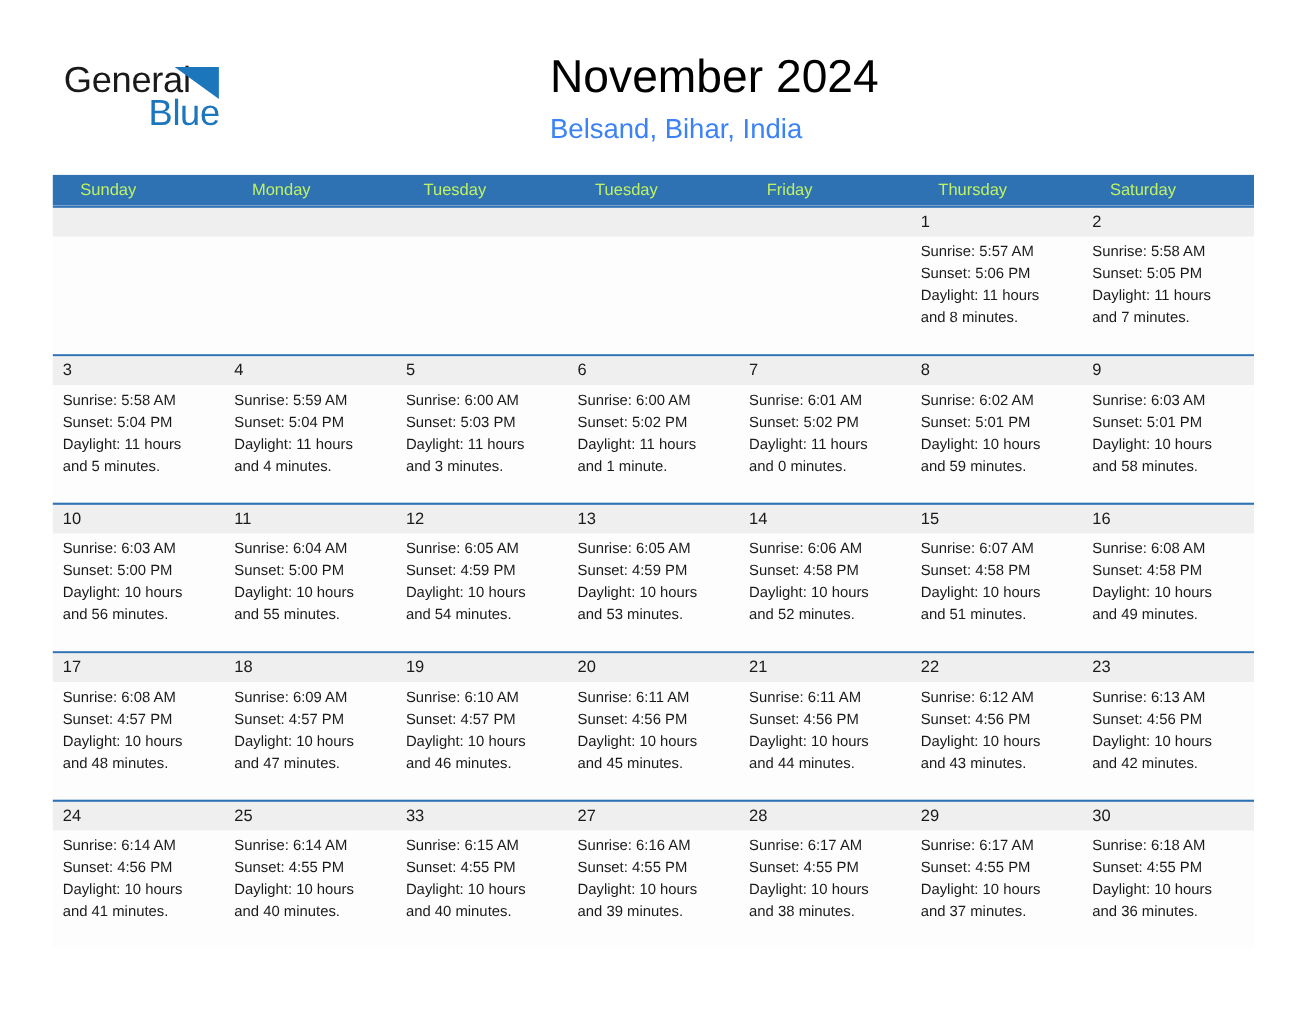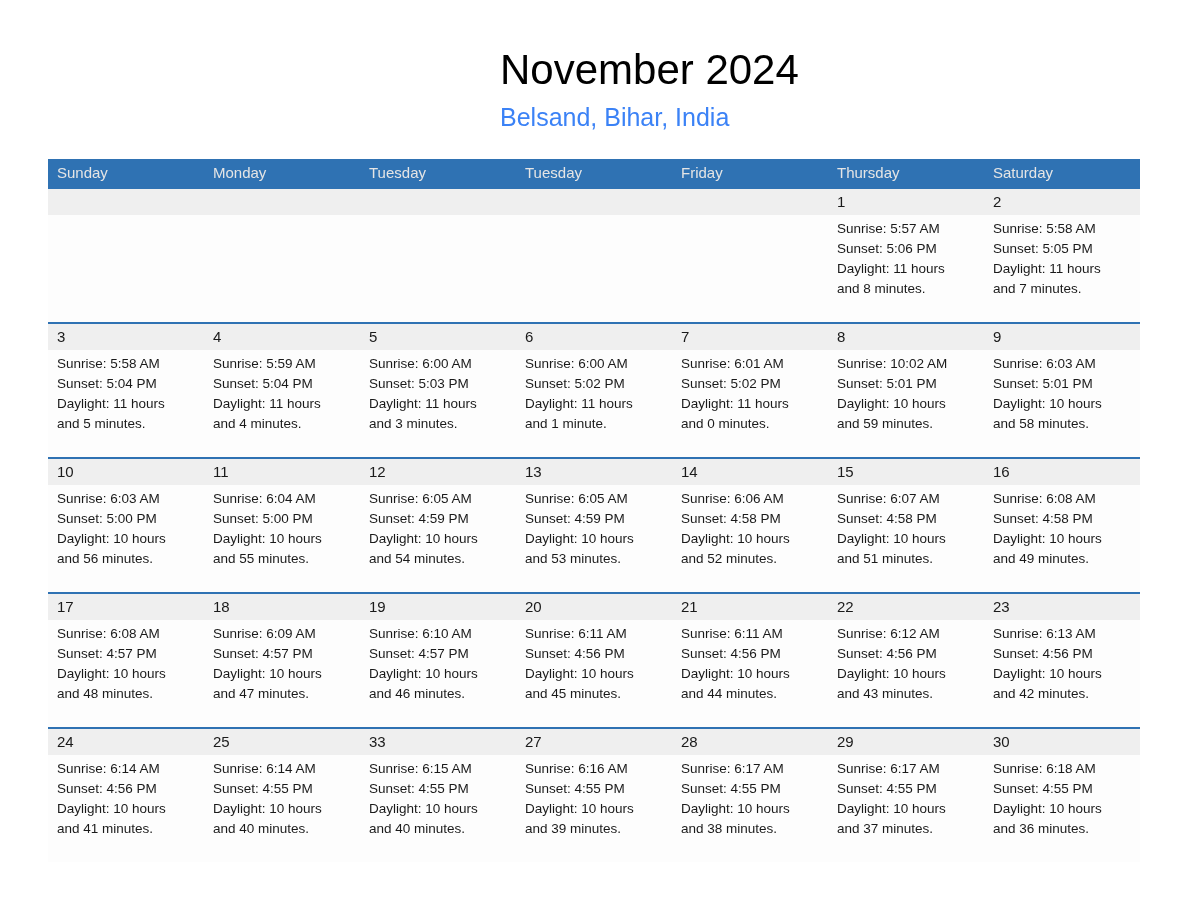--- a/index.html
+++ b/index.html
@@ -87,24 +87,24 @@
     top: 159px;
     width: 1092px;
   }
   .dow-row {
     display: flex;
     background: #2f72b3;
     height: 28px;
   }
   .dow {
     flex: 1 1 0;
-    color: #e5e5e5;
+    color: #bef264;
     font-size: 15px;
     line-height: 28px;
-    padding-left: 9px;
+    padding-left: 25px;
     white-space: nowrap;
   }
 
   .week {
     position: relative;
     border-top: 2px solid #2f72b3;
     background: #fdfdfd;
     height: 135px;
   }
   .week:first-of-type { height: 135px; }
@@ -142,20 +142,29 @@
     white-space: pre-line;
   }
 </style>
 </head>
 <body>
 
 <div class="page">
 
   <div class="topbar">
 
+    <div class="logo">
+      <span class="logo-general">General</span>
+      <span class="logo-tri">
+        <svg width="40" height="29" viewBox="0 0 40 29" xmlns="http://www.w3.org/2000/svg">
+          <polygon points="0,0 40,0 0,29" transform="scale(-1,1) translate(-40,0)" fill="#1b76bc"></polygon>
+        </svg>
+      </span>
+      <span class="logo-blue">Blue</span>
+    </div>
 
     <div class="title-block">
       <div class="month-title">November 2024</div>
       <div class="location">Belsand, Bihar, India</div>
     </div>
 
   </div>
 
   <div class="calendar">
 
@@ -242,21 +251,21 @@
         </div>
         <div class="cell">
           <div class="daynum">7</div>
           <div class="info">Sunrise: 6:01 AM
 Sunset: 5:02 PM
 Daylight: 11 hours
 and 0 minutes.</div>
         </div>
         <div class="cell">
           <div class="daynum">8</div>
-          <div class="info">Sunrise: 10:02 AM
+          <div class="info">Sunrise: 6:02 AM
 Sunset: 5:01 PM
 Daylight: 10 hours
 and 59 minutes.</div>
         </div>
         <div class="cell">
           <div class="daynum">9</div>
           <div class="info">Sunrise: 6:03 AM
 Sunset: 5:01 PM
 Daylight: 10 hours
 and 58 minutes.</div>

